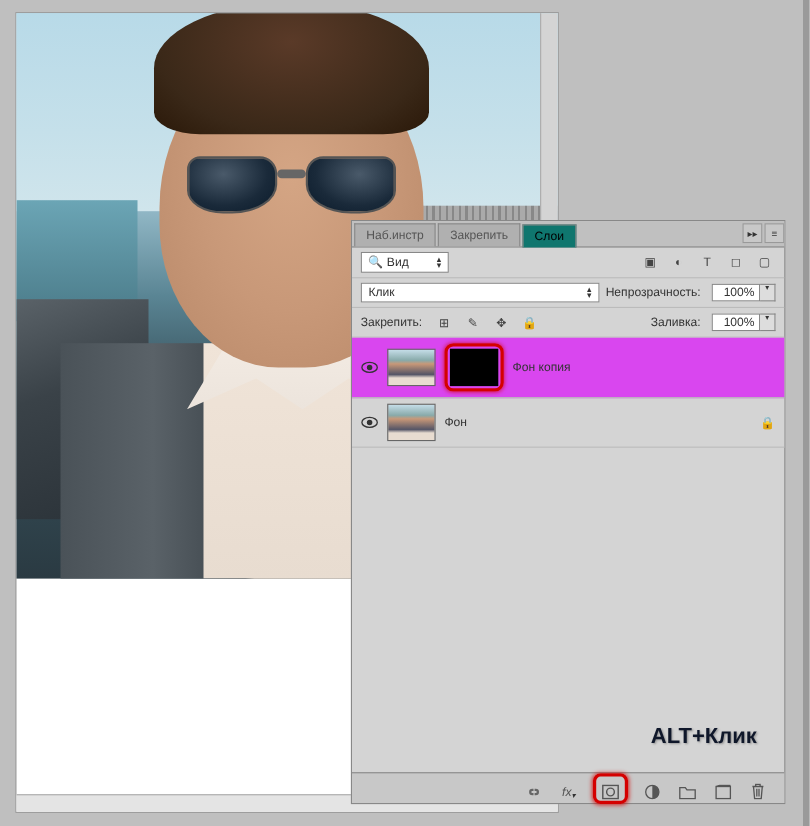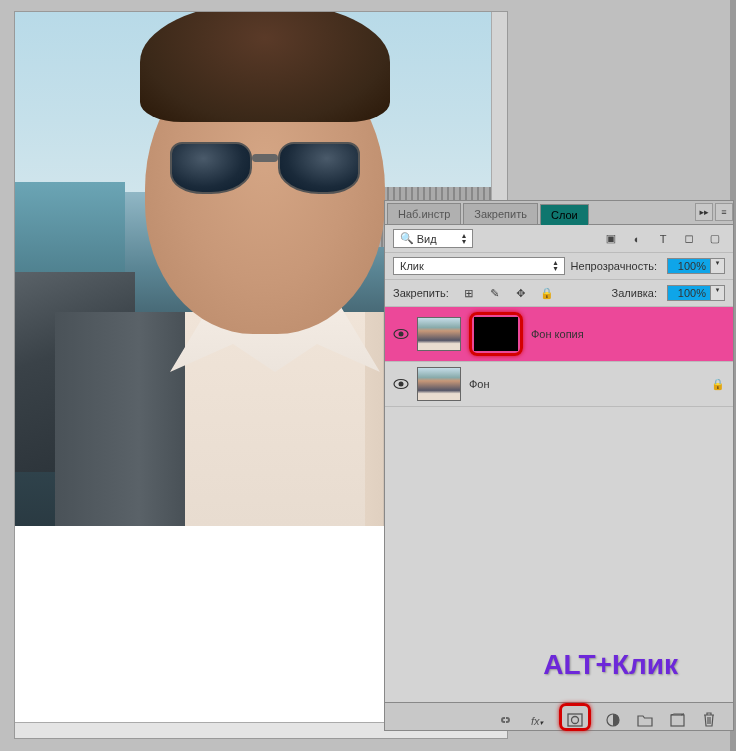--- a/index.html
+++ b/index.html
@@ -17,53 +17,53 @@
 .lens{position:absolute;width:82px;height:52px;background:radial-gradient(ellipse at 40% 30%,#4a5a6a 0%,#1a2a3a 60%,#0a1a2a 100%);border-radius:12px 16px 50% 40%;border:2px solid #555}
 .lens.left{left:0}
 .lens.right{right:0;transform:scaleX(-1)}
 .bridge{position:absolute;top:12px;left:82px;width:26px;height:8px;background:#666;border-radius:4px}
 .body{position:absolute;top:300px;left:40px;width:420px;height:220px;background:linear-gradient(90deg,#4a5258 0%,#5a6268 20%,#3a4248 40%,#e8d8c8 42%,#f0e0d0 60%,#e0d0c0 78%,#4a5258 80%,#3a4248 100%)}
 .shirt{position:absolute;top:300px;left:170px;width:180px;height:214px;background:linear-gradient(180deg,#f0e4d8 0%,#e8dcd0 100%)}
 .collar{position:absolute;top:290px;left:155px;width:210px;height:70px;background:linear-gradient(180deg,#f4ece4 0%,#ece4dc 100%);clip-path:polygon(20% 0,80% 0,100% 100%,70% 60%,50% 100%,30% 60%,0 100%)}
 .doc-footer{position:absolute;bottom:0;left:0;right:0;height:16px;background:#e4e4e4;border-top:1px solid #aaa}
 .vscroll{position:absolute;right:0;top:0;width:16px;bottom:16px;background:#d4d4d4;border-left:1px solid #aaa}
 
-.panels{position:absolute;right:2px;top:200px;width:350px;bottom:20px;background:#d4d4d4;border:1px solid #888}
+.panels{position:absolute;right:22px;top:200px;width:395px;bottom:20px;background:#d4d4d4;border:1px solid #888}
 .panel-tabs{height:24px;background:#c0c0c0;display:flex;align-items:flex-end;border-bottom:1px solid #888;position:relative}
 .tab{padding:4px 10px;background:#b0b0b0;border:1px solid #888;border-bottom:none;margin-left:2px;cursor:pointer;color:#555}
 .tab.active{background:#0f766e;color:#000;position:relative;top:1px}
 .tab-menu{position:absolute;right:0;top:2px;display:flex;gap:2px}
 .tab-menu-btn{width:18px;height:18px;background:#c8c8c8;border:1px solid #999;display:flex;align-items:center;justify-content:center;cursor:pointer;font-size:9px}
 
 .panel-row{display:flex;align-items:center;padding:4px 8px;gap:6px;border-bottom:1px solid #bbb}
 .dropdown{background:#fff;border:1px solid #888;padding:2px 6px;display:flex;align-items:center;justify-content:space-between;cursor:pointer;min-width:60px}
 .dropdown .arrows{font-size:8px;line-height:6px}
 .icon-btn{width:20px;height:18px;display:flex;align-items:center;justify-content:center;cursor:pointer;color:#444}
 .icon-row{display:flex;gap:6px;margin-left:auto}
 
 .field-label{color:#333;margin-right:4px}
-.num-input{width:44px;background:#0ea5e9;border:1px solid #888;padding:1px 4px;text-align:right}
+.num-input{width:44px;background:#ffffff;border:1px solid #888;padding:1px 4px;text-align:right}
 .num-spin{width:14px;background:#ddd;border:1px solid #888;border-left:none;font-size:7px;text-align:center;line-height:7px}
 
 .layer-list{flex:1;background:#d4d4d4}
 .layer{display:flex;align-items:center;padding:5px 8px;gap:8px;border-bottom:1px solid #bbb}
-.layer.selected{background:#ec4899}
+.layer.selected{background:#d946ef}
 .eye{width:16px;height:16px;cursor:pointer}
 .eye svg{width:16px;height:16px}
 .thumb{width:44px;height:34px;border:1px solid #666;background:linear-gradient(180deg,#c5dde8 0%,#8aa 30%,#c89878 40%,#556 70%,#e8dcd0 80%);position:relative}
 .mask-thumb{width:44px;height:34px;background:#000;position:relative}
 .mask-wrap{border:3px solid #d40000;border-radius:8px;padding:2px;box-shadow:0 0 4px rgba(212,0,0,.8)}
 .layer-name{color:#333}
 .lock-icon{margin-left:auto;color:#666}
 
 .panel-footer{position:absolute;bottom:0;left:0;right:0;height:28px;background:#c8c8c8;border-top:1px solid #888;display:flex;align-items:center;justify-content:flex-end;gap:12px;padding:0 14px}
 .footer-btn{width:20px;height:20px;display:flex;align-items:flex-end;justify-content:center;cursor:pointer;color:#555}
 .footer-highlight{border:3px solid #d40000;border-radius:7px;padding:1px 3px;box-shadow:0 0 4px rgba(212,0,0,.8)}
 
-.annotation{position:absolute;right:58px;bottom:70px;font-size:28px;font-weight:bold;color:#6d28d9;text-shadow:1px 1px 2px rgba(0,0,0,.3)}
+.annotation{position:absolute;right:48px;bottom:70px;font-size:20px;font-weight:bold;color:#0f172a;text-shadow:1px 1px 2px rgba(0,0,0,.3)}
 .app-scroll{position:absolute;right:0;top:0;width:6px;bottom:0;background:#9a9a9a}
 </style>
 </head>
 <body>
 
 <div class="canvas-area">
   <div class="doc-window">
     <div class="image-area">
       <div class="sky"></div>
       <div class="sea"></div>

